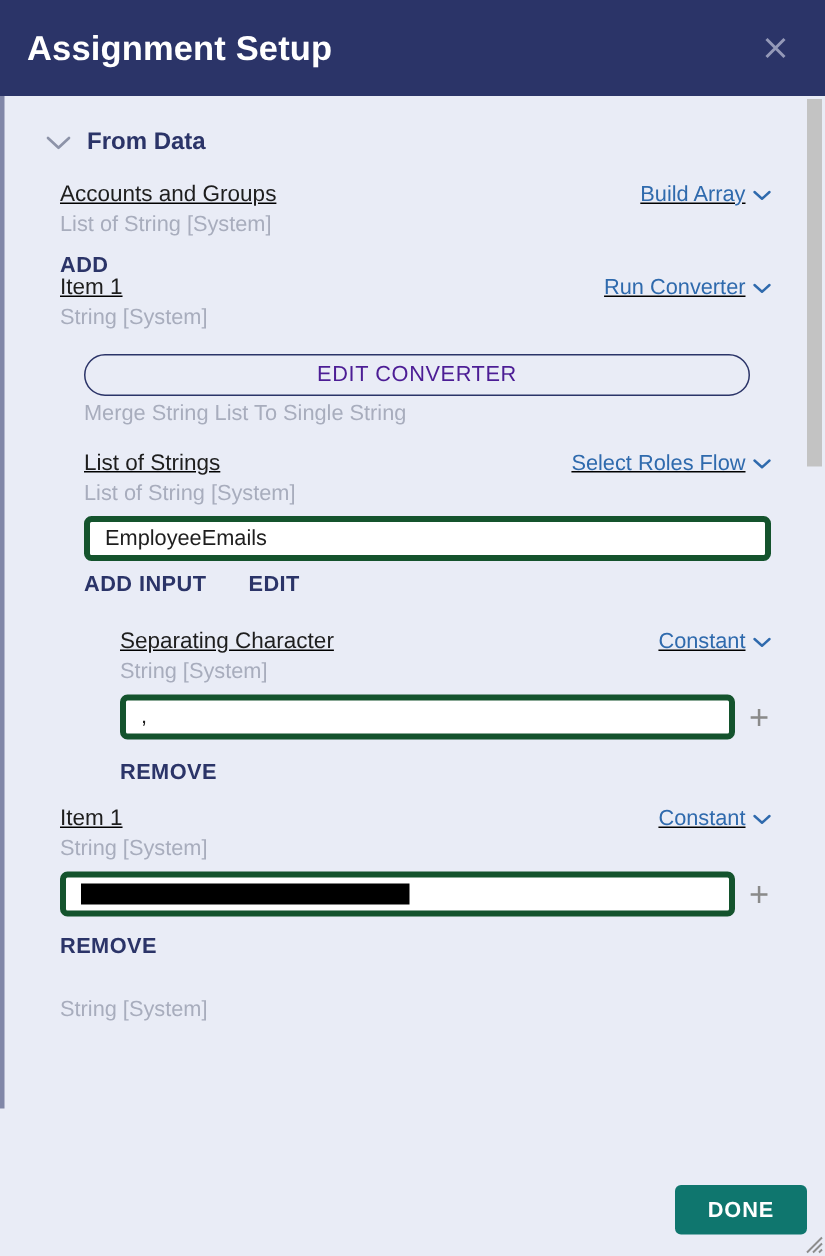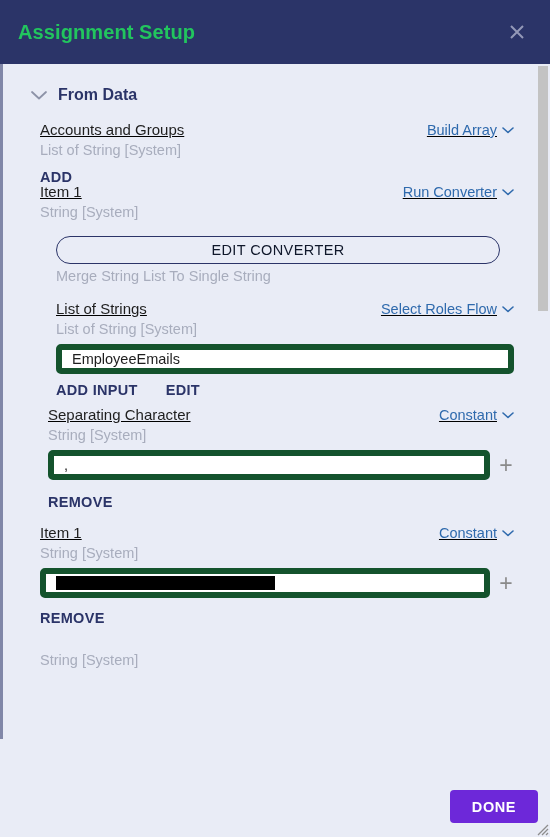--- a/index.html
+++ b/index.html
@@ -21,22 +21,22 @@
     left: 0; top: 0;
     width: 550px;
     height: 64px;
     background: #2b3468;
     display: flex;
     align-items: center;
     box-sizing: border-box;
     padding: 0 18px 0 18px;
   }
   .title-text {
-    color: #22c55e;
-    font-size: 20px;
+    color: #ffffff;
+    font-size: 23px;
     font-weight: bold;
     letter-spacing: 0.1px;
     flex: 1;
   }
   .close-btn {
     width: 30px;
     height: 30px;
     display: flex;
     align-items: center;
     justify-content: center;
@@ -145,21 +145,21 @@
     font-weight: bold;
     letter-spacing: 0.3px;
     cursor: pointer;
   }
 
   
   .inp {
     box-sizing: border-box;
     height: 30px;
     background: #ffffff;
-    border: 6px solid #14532d;
+    border: 4px solid #14532d;
     border-radius: 5px;
     display: flex;
     align-items: center;
     padding: 0 10px;
     font-size: 14.5px;
     color: #1e1e1e;
     overflow: hidden;
   }
   .inp-wrap {
     display: flex;
@@ -182,39 +182,39 @@
     background: #000000;
   }
 
   
   .outline-btn {
     box-sizing: border-box;
     height: 28px;
     border: 1px solid #2b3468;
     border-radius: 14px;
     background: transparent;
-    color: #0f172a;
+    color: #4c1d95;
     font-size: 14.5px;
     letter-spacing: 0.4px;
     display: flex;
     align-items: center;
     justify-content: center;
     cursor: pointer;
     font-family: "Liberation Sans", sans-serif;
     width: 100%;
   }
 
   
   .done-btn {
     position: absolute;
     right: 12px;
     bottom: 14px;
     width: 88px;
     height: 33px;
-    background: #6d28d9;
+    background: #0f766e;
     color: #ffffff;
     border: none;
     border-radius: 4px;
     font-size: 14.5px;
     font-weight: bold;
     letter-spacing: 0.6px;
     cursor: pointer;
     font-family: "Liberation Sans", sans-serif;
   }
   .resize-grip {
@@ -307,21 +307,21 @@
       <div class="sub">List of String [System]</div>
       <div class="inp" style="margin-top:7px;">
         <span>EmployeeEmails</span>
       </div>
       <div class="actions" style="margin-top:8px;">
         <span class="act">ADD INPUT</span>
         <span class="act">EDIT</span>
       </div>
     </div>
 
-    <div class="field" style="padding-left:48px; margin-top:8px;">
+    <div class="field" style="padding-left:80px; margin-top:21px;">
       <div class="row">
         <span class="lbl">Separating Character</span>
         <span class="sel">
           <span>Constant</span>
           <span>
             <svg width="12" height="8" viewBox="0 0 12 8">
                 <path d="M1 2 L6 6.5 L11 2" stroke="#2f6aad" stroke-width="1.6" fill="none" stroke-linecap="round" stroke-linejoin="round"></path>
               </svg>
           </span>
         </span>

